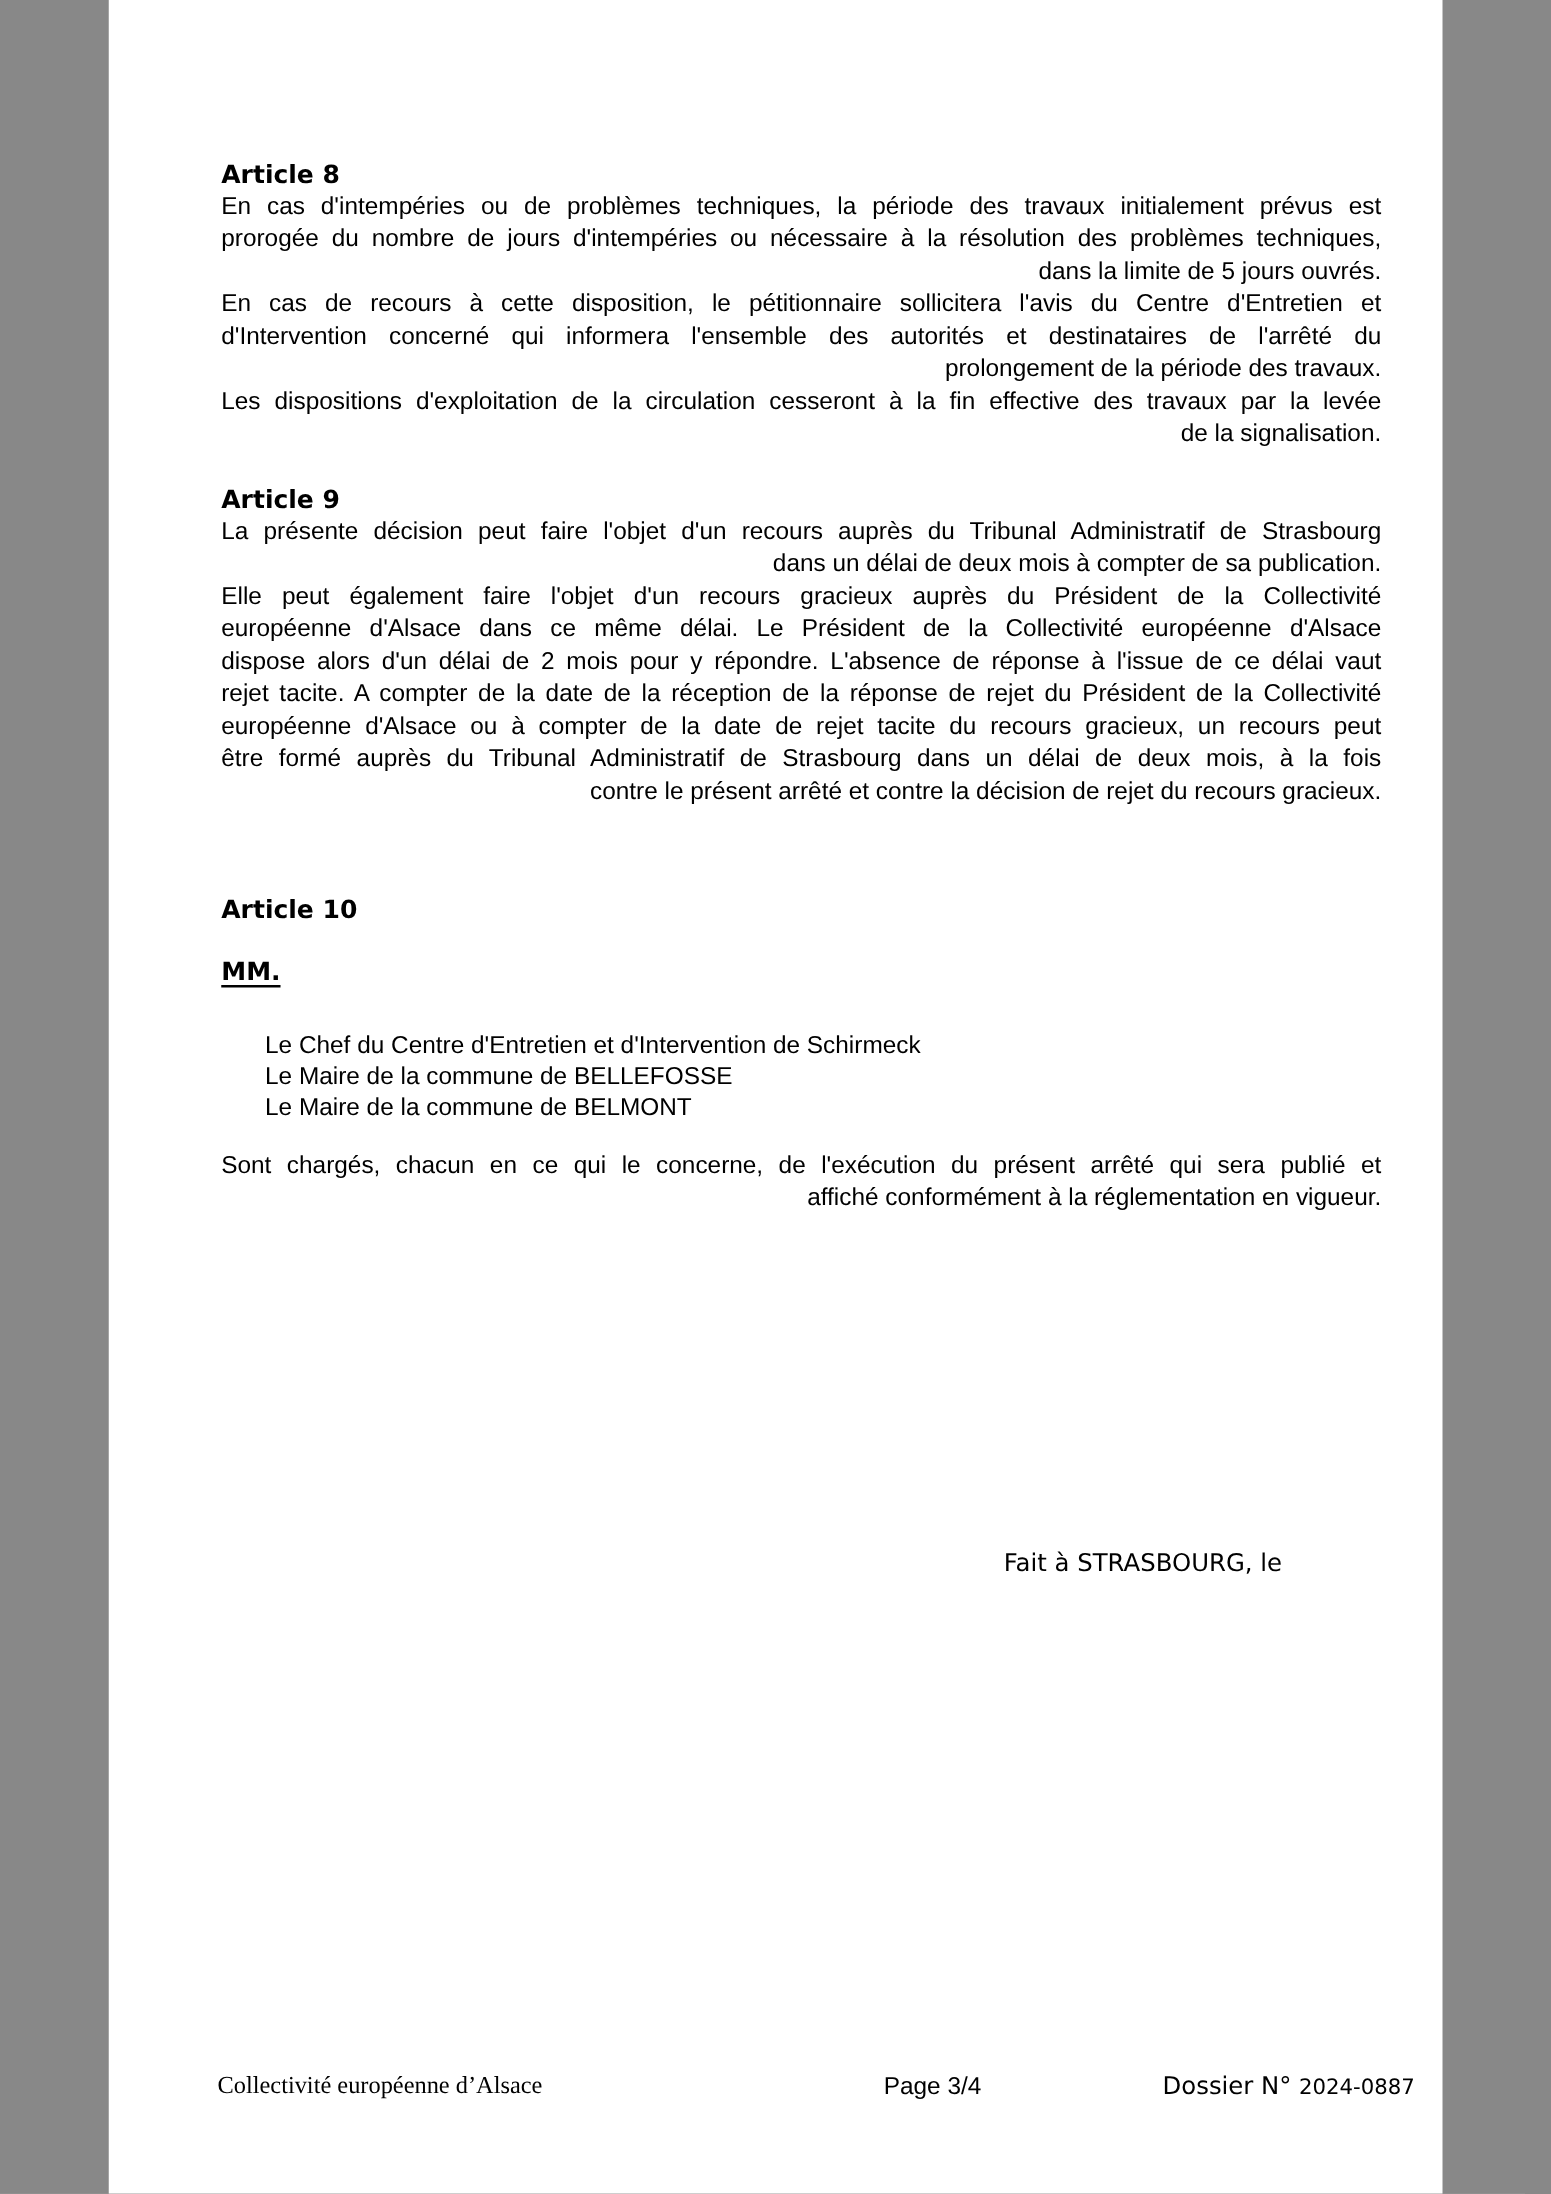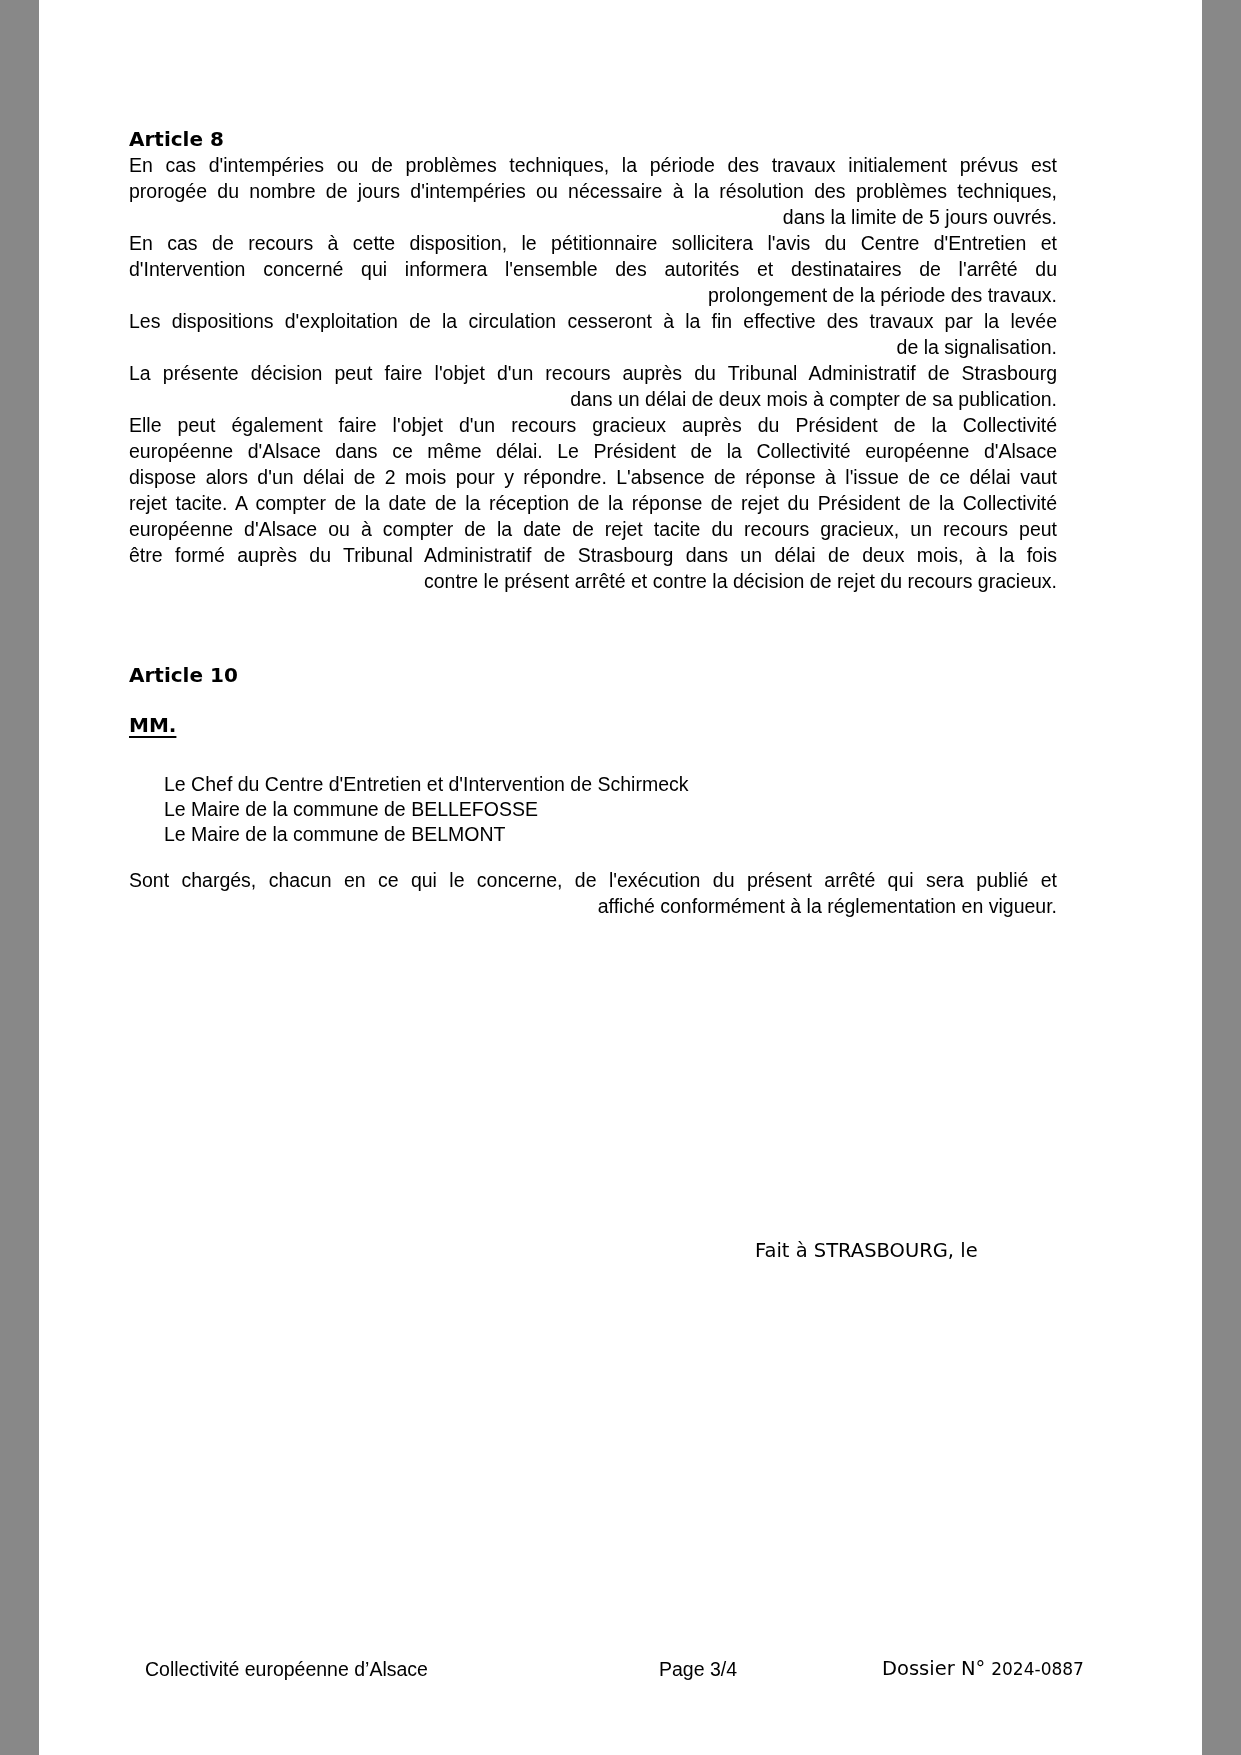--- a/index.html
+++ b/index.html
@@ -1,18 +1,18 @@
 <!DOCTYPE html>
 <html lang="fr"><head>
 <meta charset="utf-8">
 <style>
   html, body { margin: 0; padding: 0; background: #888; }
   .page {
     position: relative;
-    width: 1163px;
+    width: 1067px;
     height: 1755px;
     margin: 0 auto;
     background: #ffffff;
     color: #000000;
     overflow: hidden;
   }
   .content {
     position: absolute;
     left: 90px;
     top: 126px;
@@ -64,21 +64,21 @@
     line-height: 26px;
     white-space: nowrap;
   }
   .footer-org, .footer-page, .footer-dossier {
     position: absolute;
     top: 1656px;
     font-size: 19.5px;
     line-height: 26px;
     white-space: nowrap;
   }
-  .footer-org  { left: 106px;  font-family: Liberation Sans, sans-serif; }
+  .footer-org  { left: 87px;  font-family: Liberation Serif, serif; }
   .footer-page { left: 620px; font-family: "Liberation Sans", sans-serif; }
   .footer-dossier { left: 843px; font-family: "DejaVu Sans", sans-serif; }
   .dossier-number {
     font-family: "DejaVu Sans", sans-serif;
     font-size: 17px;
     margin-left: 6px;
   }
 </style>
 </head>
 <body>
@@ -98,20 +98,21 @@
           <div class="tline just">d'Intervention concerné qui informera l'ensemble des autorités et destinataires de l'arrêté du</div>
           <div class="tline">prolongement de la période des travaux.</div>
         </div>
       <div class="para">
           <div class="tline just">Les dispositions d'exploitation de la circulation cesseront à la fin effective des travaux par la levée</div>
           <div class="tline">de la signalisation.</div>
         </div>
     </section>
 
     <section>
+      <h2 class="article-heading sp-before-a9">Article 9</h2>
       <div class="para">
           <div class="tline just">La présente décision peut faire l'objet d'un recours auprès du Tribunal Administratif de Strasbourg</div>
           <div class="tline">dans un délai de deux mois à compter de sa publication.</div>
         </div>
       <div class="para">
           <div class="tline just">Elle peut également faire l'objet d'un recours gracieux auprès du Président de la Collectivité</div>
           <div class="tline just">européenne d'Alsace dans ce même délai. Le Président de la Collectivité européenne d'Alsace</div>
           <div class="tline just">dispose alors d'un délai de 2 mois pour y répondre. L'absence de réponse à l'issue de ce délai vaut</div>
           <div class="tline just">rejet tacite. A compter de la date de la réception de la réponse de rejet du Président de la Collectivité</div>
           <div class="tline just">européenne d'Alsace ou à compter de la date de rejet tacite du recours gracieux, un recours peut</div>

